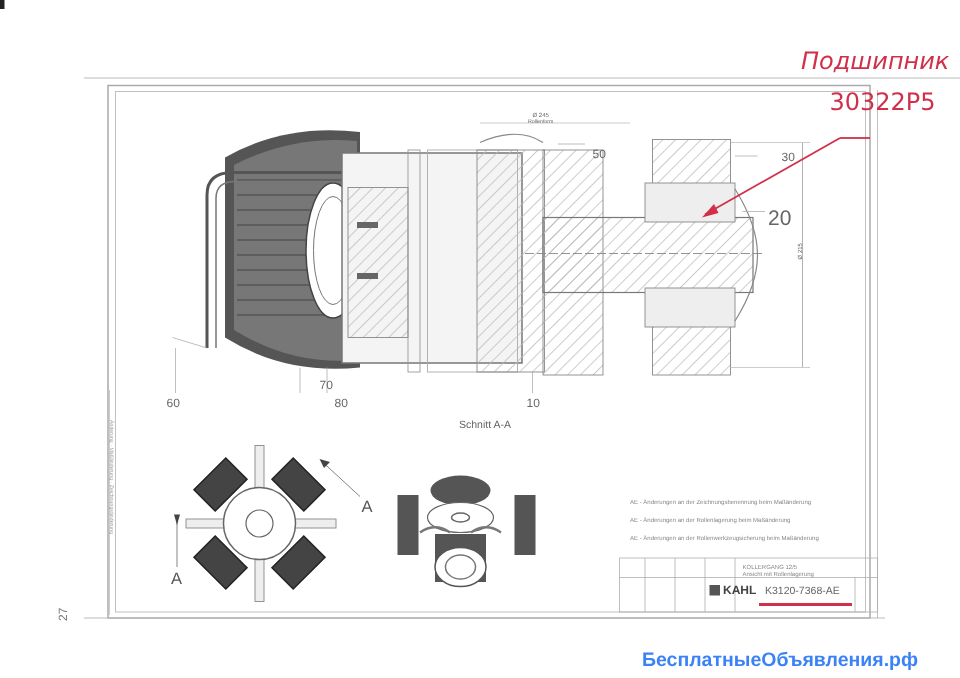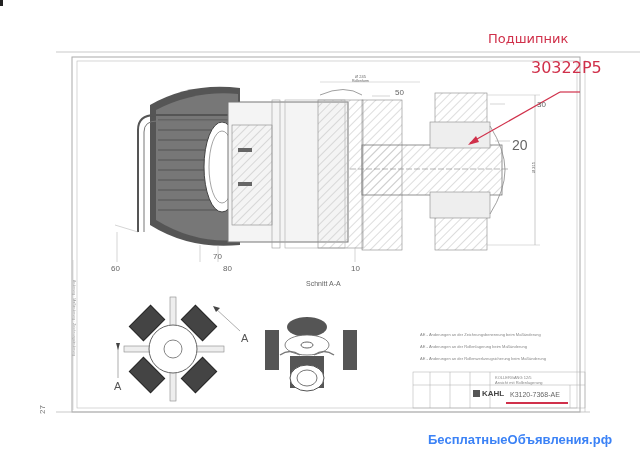--- a/index.html
+++ b/index.html
@@ -137,25 +137,25 @@
   </g>
 
   <line x1="506" y1="403" x2="568" y2="403" stroke="#d0304a" stroke-width="2"></line>
 
   <line x1="73" y1="260" x2="73" y2="410" stroke="#bbb" stroke-width="0.5"></line>
 </svg>
 </div>
 
 <div class="abs" style="left:0;top:0;width:3px;height:6px;background:#222;"></div>
 
-<div class="abs red" style="left:488px;top:31px;font-size:13px;">Подшипник</div>
-<div class="abs red" style="left:531px;top:58px;font-size:16px;">30322P5</div>
+<div class="abs red" style="left:534px;top:31px;font-size:16px;font-style:italic;">Подшипник</div>
+<div class="abs red" style="left:553px;top:58px;font-size:16px;">30322P5</div>
 
-<div class="lbl" style="left:395px;top:88px;font-size:8px;">50</div>
-<div class="lbl" style="left:537px;top:100px;font-size:8px;">30</div>
+<div class="lbl" style="left:395px;top:98px;font-size:8px;">50</div>
+<div class="lbl" style="left:521px;top:100px;font-size:8px;">30</div>
 <div class="lbl" style="left:512px;top:137px;font-size:14px;">20</div>
 <div class="lbl" style="left:111px;top:264px;font-size:8px;">60</div>
 <div class="lbl" style="left:195px;top:264px;font-size:8px;padding-left:28px;">80</div>
 <div class="lbl" style="left:213px;top:252px;font-size:8px;text-align:right;">70</div>
 <div class="lbl" style="left:351px;top:264px;font-size:8px;">10</div>
 <div class="lbl" style="left:355px;top:74px;font-size:4px;">Ø 245</div>
 <div class="lbl" style="left:352px;top:79px;font-size:3.5px;">Rollenform</div>
 <div class="lbl" style="left:528px;top:165px;font-size:4px;transform:rotate(-90deg);">Ø 215</div>
 
 <div class="lbl" style="left:306px;top:280px;font-size:7px;">Schnitt A-A</div>

